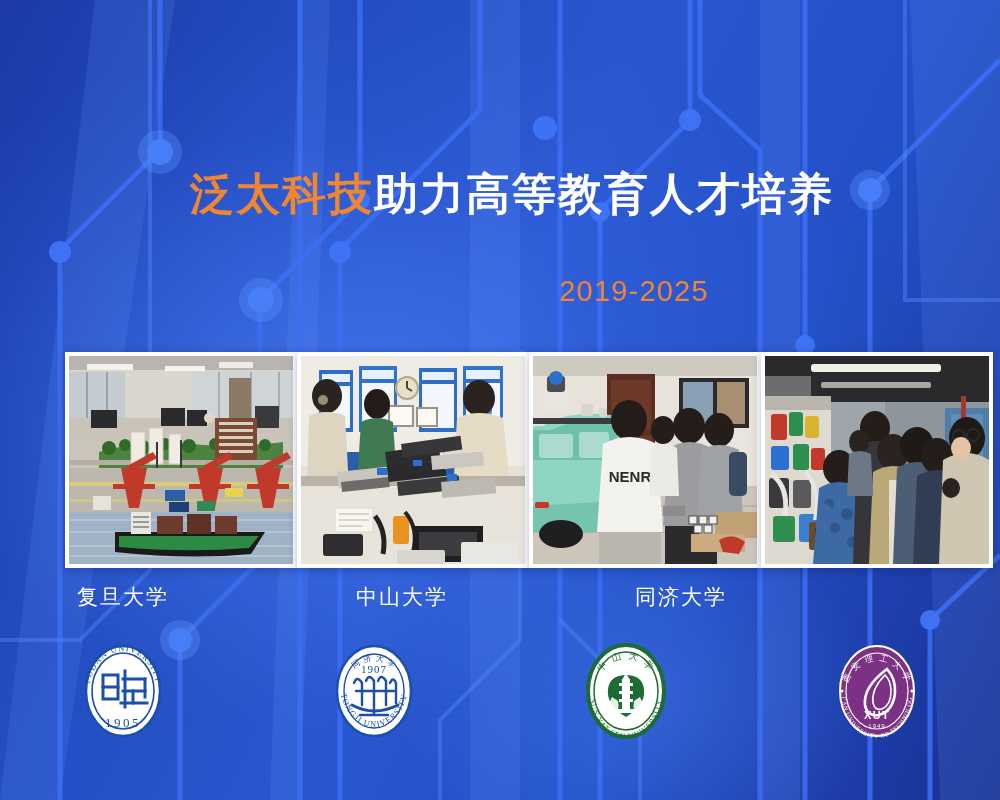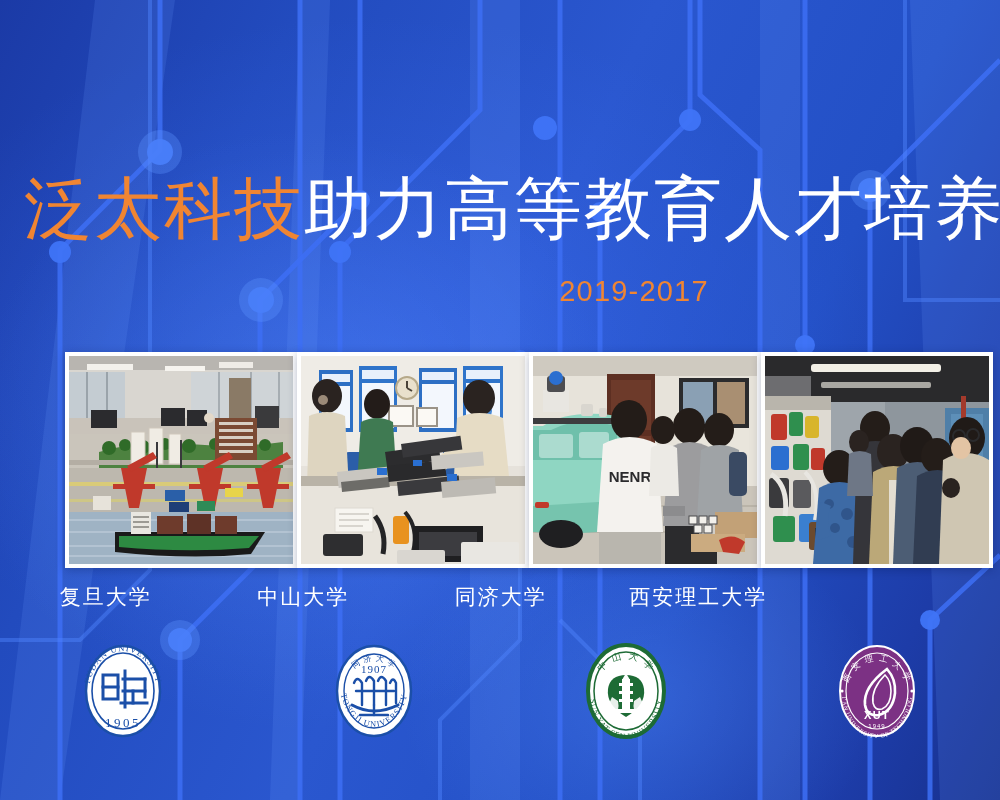--- a/index.html
+++ b/index.html
@@ -16,22 +16,22 @@
       linear-gradient(115deg,#1b3aa6 0%,#224bbe 22%,#2a57cf 48%,#2350c6 70%,#1d3ca8 88%,#17308c 100%);
   }
   
   #bg-circuit{position:absolute;inset:0;width:1000px;height:800px;}
   
   .title-wrap{
     position:absolute;left:0;top:168px;width:1000px;text-align:center;
     z-index:5;pointer-events:none;
   }
   .main-title{
-    font-size:68px;line-height:1.18;letter-spacing:2px;white-space:nowrap;
-    font-weight:400;
+    font-size:44px;line-height:1.18;letter-spacing:2px;white-space:nowrap;
+    font-weight:700;
     padding-left:24px;
   }
   .brand{color:#f08532;}
   .rest{color:#ffffff;}
   .year-row{
     position:absolute;left:0;top:275px;width:1000px;text-align:center;
     z-index:5;
   }
   .year{
     display:inline-block;margin-left:268px;
@@ -144,21 +144,21 @@
     </g>
   </svg>
 
   <div class="title-wrap">
     <div class="main-title">
       <span class="brand">泛太科技</span><span class="rest">助力高等教育人才培养</span>
     </div>
   </div>
 
   <div class="year-row">
-    <span class="year">2019-2017</span>
+    <span class="year">2019-2025</span>
   </div>
 
   <div class="photo-row">
 
     <div class="photo-card">
       <svg viewBox="0 0 224 208" preserveAspectRatio="xMidYMid slice">
         <rect width="224" height="208" fill="#cfcac2"></rect>
 
         <rect x="0" y="0" width="224" height="66" fill="#d9d6d0"></rect>
         <rect x="0" y="0" width="224" height="14" fill="#b8b5b0"></rect>
@@ -492,21 +492,20 @@
         <ellipse cx="186" cy="132" rx="9" ry="10" fill="#2a2320"></ellipse>
       </svg>
     </div>
 
   </div>
 
   <div class="caption-row">
     <div class="caption">复旦大学</div>
     <div class="caption">中山大学</div>
     <div class="caption">同济大学</div>
-    <div class="caption">西安理工大学</div>
   </div>
 
   <div class="logo-row">
 
     <div class="logo-cell">
       <svg width="96" height="112" viewBox="0 0 96 112">
         <defs>
           <path id="fd-top" d="M14,58 A34,42 0 0 1 82,58"></path>
           <path id="fd-bot" d="M20,62 A28,36 0 0 0 76,62"></path>
         </defs>

